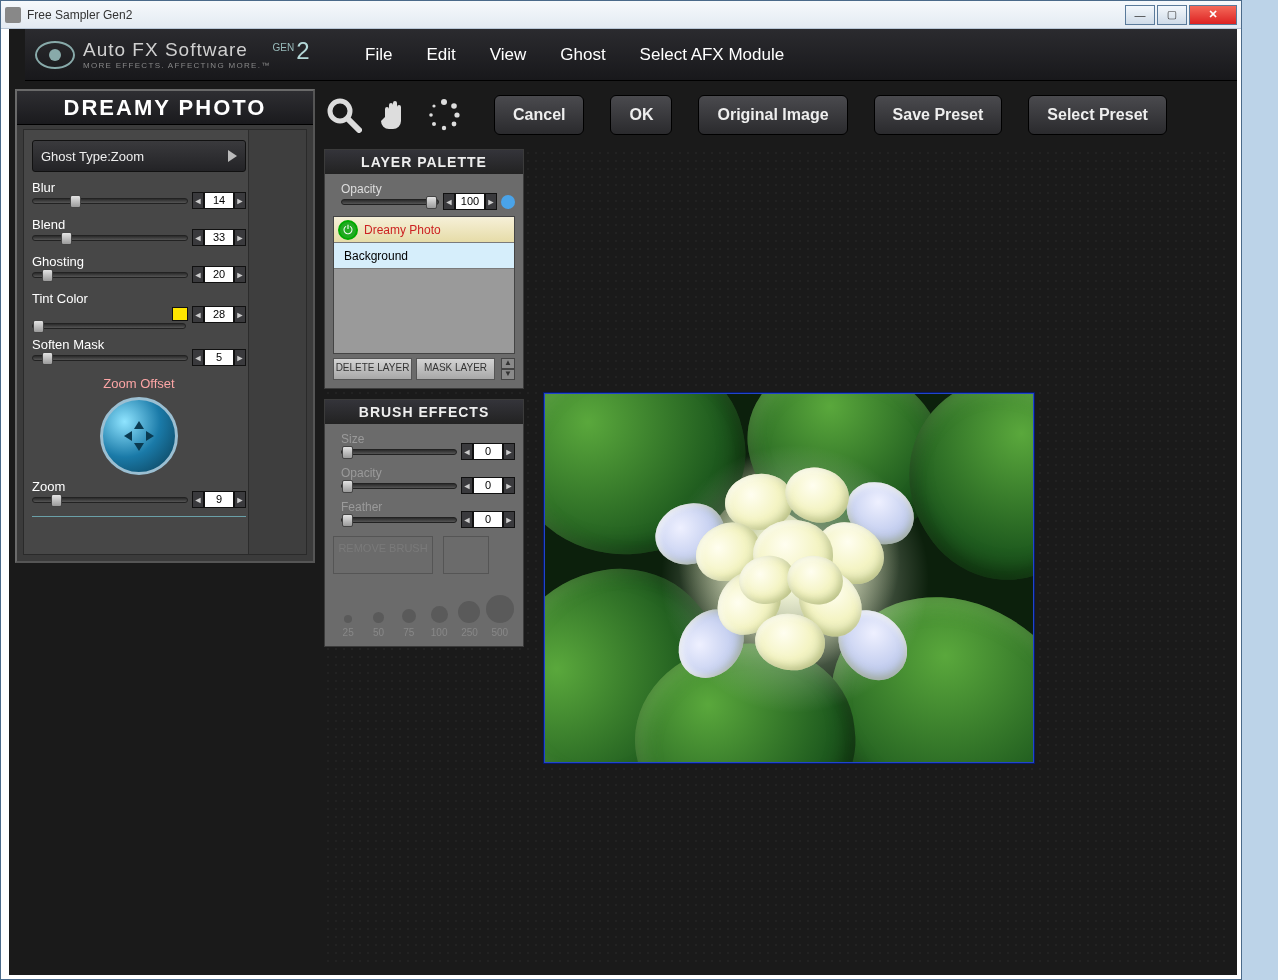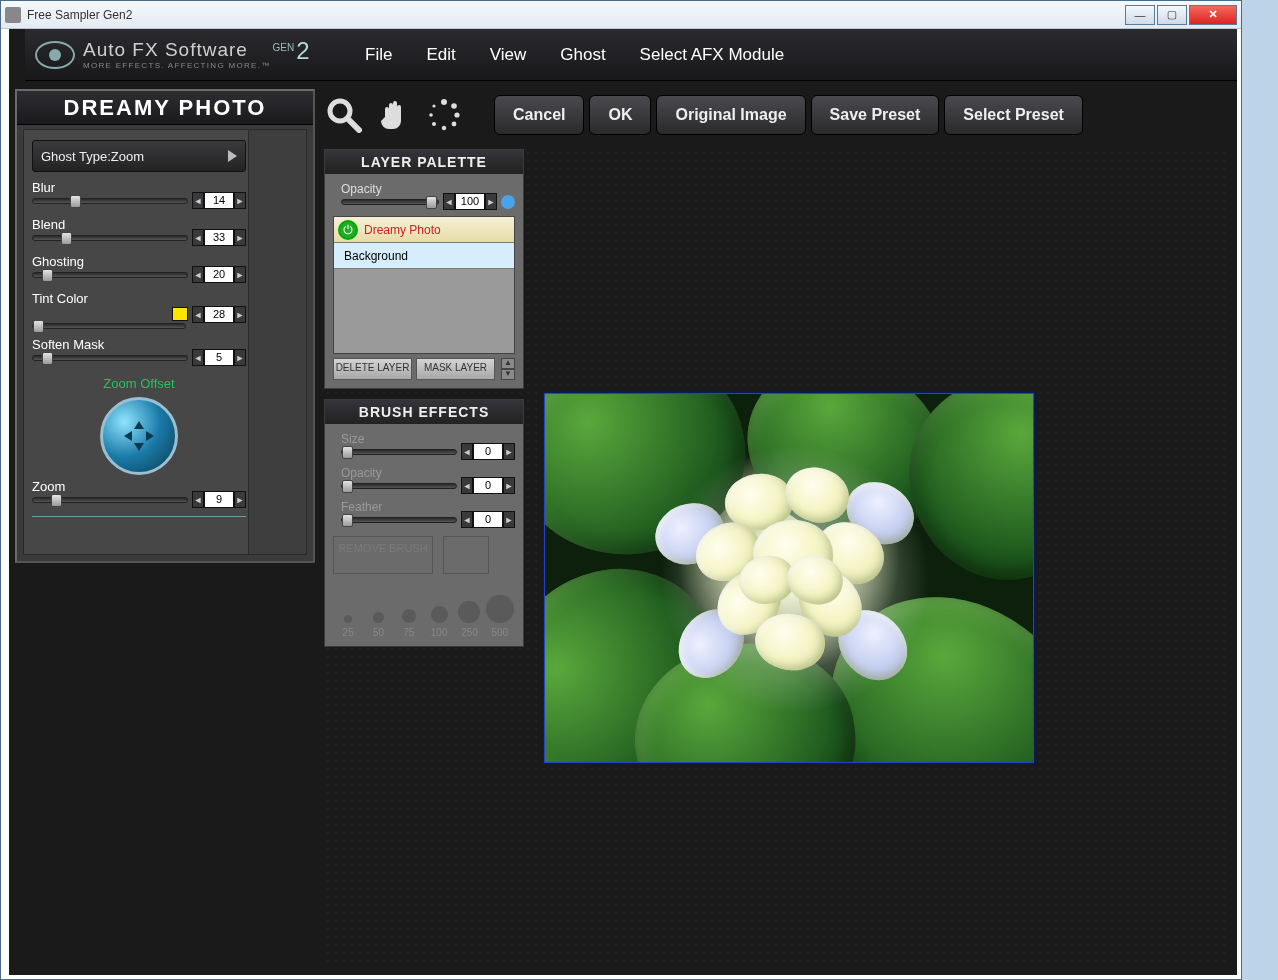--- a/index.html
+++ b/index.html
@@ -20,21 +20,21 @@
   .logo-text .l1 { font-size:19px; letter-spacing:1px; color:#cfcfcf; }
   .logo-text .l2 { font-size:8px; letter-spacing:1.3px; color:#888; }
   .logo-sup { font-size:10px; color:#9bb; margin:0 2px 14px 2px; }
   .menu { display:flex; gap:34px; font-size:17px; color:#fff; margin-left:40px; }
   .menu span { cursor:pointer; }
   
   .toolbar { position:absolute; left:315px; top:60px; right:10px; height:52px; display:flex; align-items:center; }
   .toolicons { display:flex; gap:10px; margin-right:30px; }
   .ticon2 { width:40px; height:40px; color:#d8d8d8; display:flex; align-items:center; justify-content:center; }
   .ticon2 svg { width:36px; height:36px; }
-  .btnrow { display:flex; gap:5px; }
+  .btnrow { display:flex; gap:26px; }
   .btn { background:linear-gradient(#4a4a4e,#2a2a2d); border:1px solid #000; border-radius:6px; color:#eee; font-size:16px; font-weight:bold; padding:10px 18px; cursor:pointer; }
   
   .tex { background:#1a1a1a; background-image:radial-gradient(#222 1px,transparent 1px); background-size:8px 8px; }
   
   .leftpanel { position:absolute; left:6px; top:60px; width:300px; height:474px; background:#3b3b3b; border:2px solid #555; border-left-color:#6a6a6a; border-top-color:#6a6a6a; }
   .lp-title { height:34px; background:linear-gradient(#2e2e32,#1a1a1d); color:#fff; font-size:22px; font-weight:bold; letter-spacing:2px; display:flex; align-items:center; justify-content:center; border-bottom:1px solid #000; }
   .lp-body { position:absolute; top:38px; left:6px; right:6px; bottom:6px; background:#474747; border:1px solid #2a2a2a; padding:10px 8px; }
   .lp-sidecol { position:absolute; right:0; top:0; bottom:0; width:58px; background:#3e3e3e; border-left:1px solid #2c2c2c; }
   .lp-main { width:214px; }
   .ghost-row { height:32px; background:linear-gradient(#3a3a3d,#232326); border:1px solid #111; border-radius:3px; display:flex; align-items:center; padding:0 8px; color:#eee; font-size:13px; margin-bottom:8px; }
@@ -42,21 +42,21 @@
   .slider-row { margin:4px 0 8px 0; color:#fff; font-size:13px; }
   .slider-row .lab { display:block; margin-bottom:-3px; }
   .slider-row.inline .lab { display:inline-block; margin-bottom:0; }
   .sctrl { display:flex; align-items:center; }
   .track { flex:1; height:6px; background:linear-gradient(#2a2a2a,#555); border:1px solid #222; border-radius:3px; position:relative; margin-right:4px; }
   .thumb { position:absolute; top:-4px; width:11px; height:13px; background:linear-gradient(#e4e4e4,#9a9a9a); border:1px solid #444; border-radius:2px; }
   .spin { display:flex; align-items:center; }
   .spin .arr { width:12px; height:17px; background:#3a3a3d; border:1px solid #111; color:#ccc; font-size:9px; display:flex; align-items:center; justify-content:center; }
   .spin .val { width:30px; height:17px; background:#fff; border:1px solid #111; color:#000; font-size:11px; text-align:center; line-height:15px; }
   .swatch { width:16px; height:14px; border:1px solid #111; display:inline-block; vertical-align:middle; margin-right:4px; margin-top:-2px; }
-  .centerlab { text-align:center; color:#22c55e; font-size:13px; margin-top:10px; }
+  .centerlab { text-align:center; color:#fca5a5; font-size:13px; margin-top:10px; }
   .orb { width:78px; height:78px; margin:6px auto 4px auto; border-radius:50%; background:radial-gradient(circle at 30% 30%,#8fe4ff,#1a7aa8 50%,#0a3a50); border:3px solid #9bbfd2; position:relative; }
   .orb .cross { position:absolute; inset:0; display:flex; align-items:center; justify-content:center; }
   .orb .cross svg { width:34px; height:34px; }
   
   .palcol { position:absolute; left:315px; top:120px; width:200px; }
   .pal { background:#6b6b6b; border:1px solid #3b3b3b; margin-bottom:10px; }
   .pal-title { height:24px; background:linear-gradient(#34343a,#222); color:#eee; font-size:14px; font-weight:bold; display:flex; align-items:center; justify-content:center; letter-spacing:1px; }
   .pal-body { padding:6px 8px 8px 8px; color:#ddd; font-size:12px; }
   .pal .slider-row { margin:2px 0 6px 8px; color:#ddd; font-size:12px; }
   .pal .slider-row.dis { color:#9a9a9a; }

